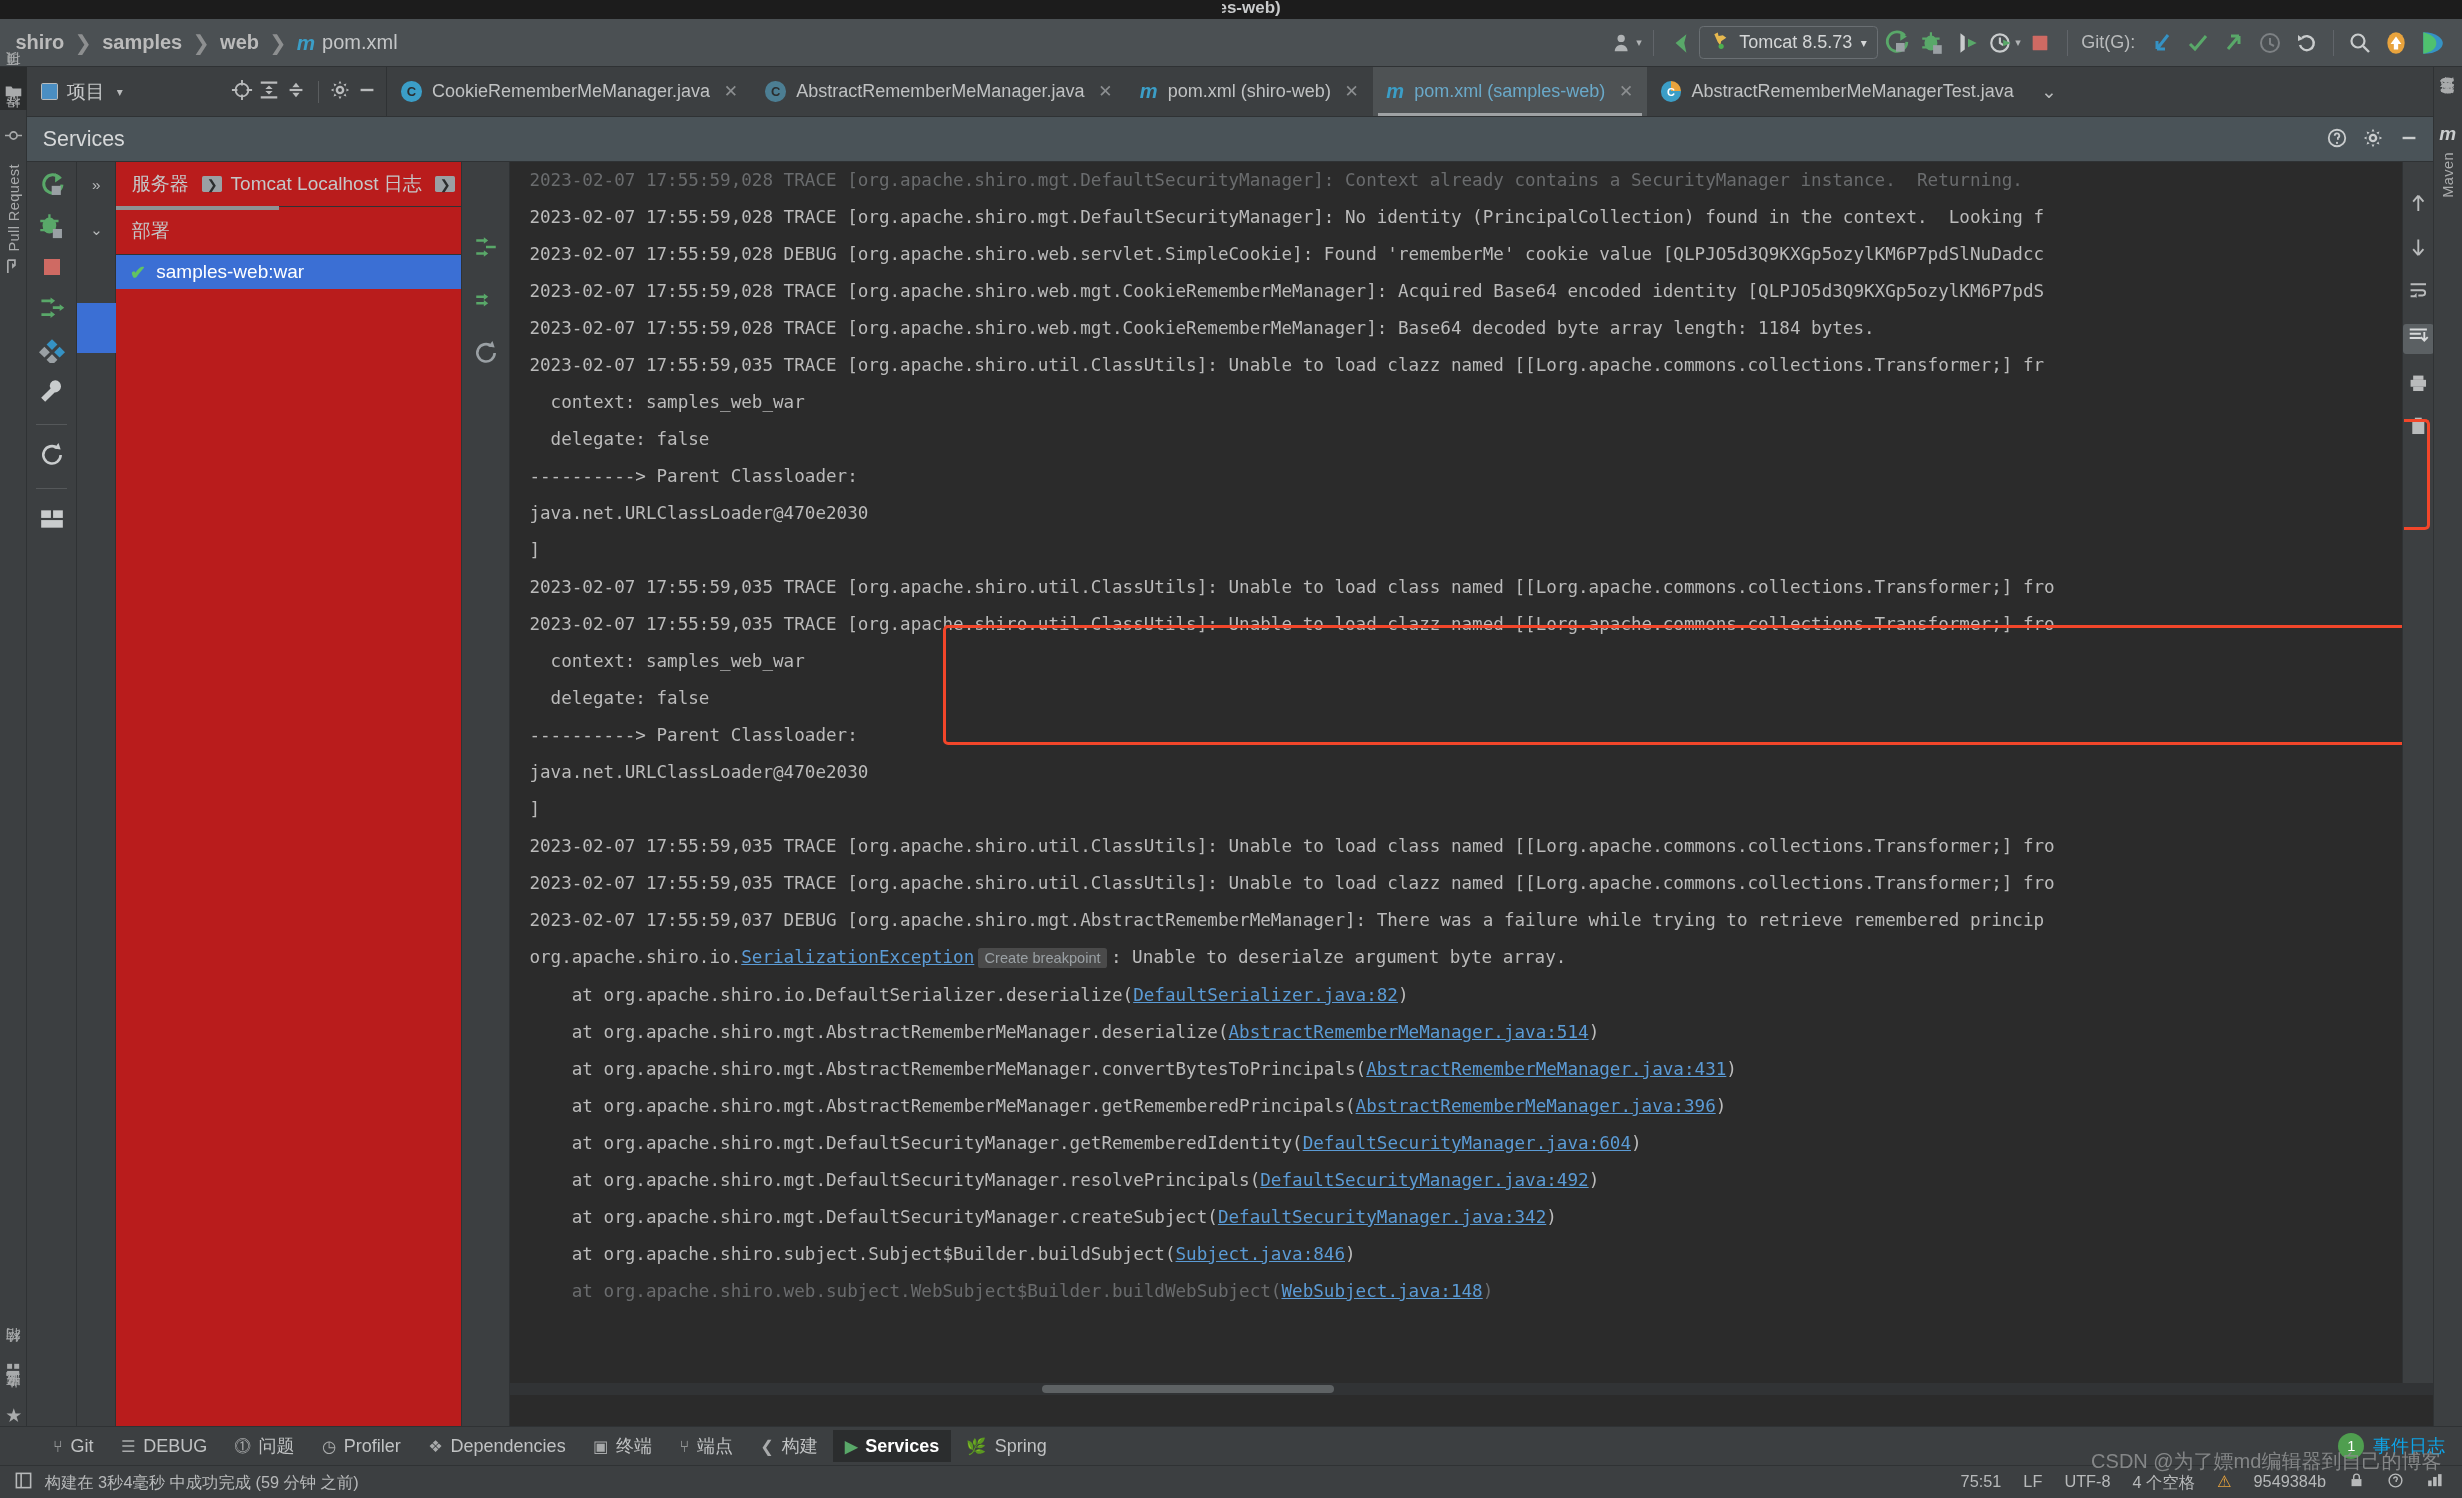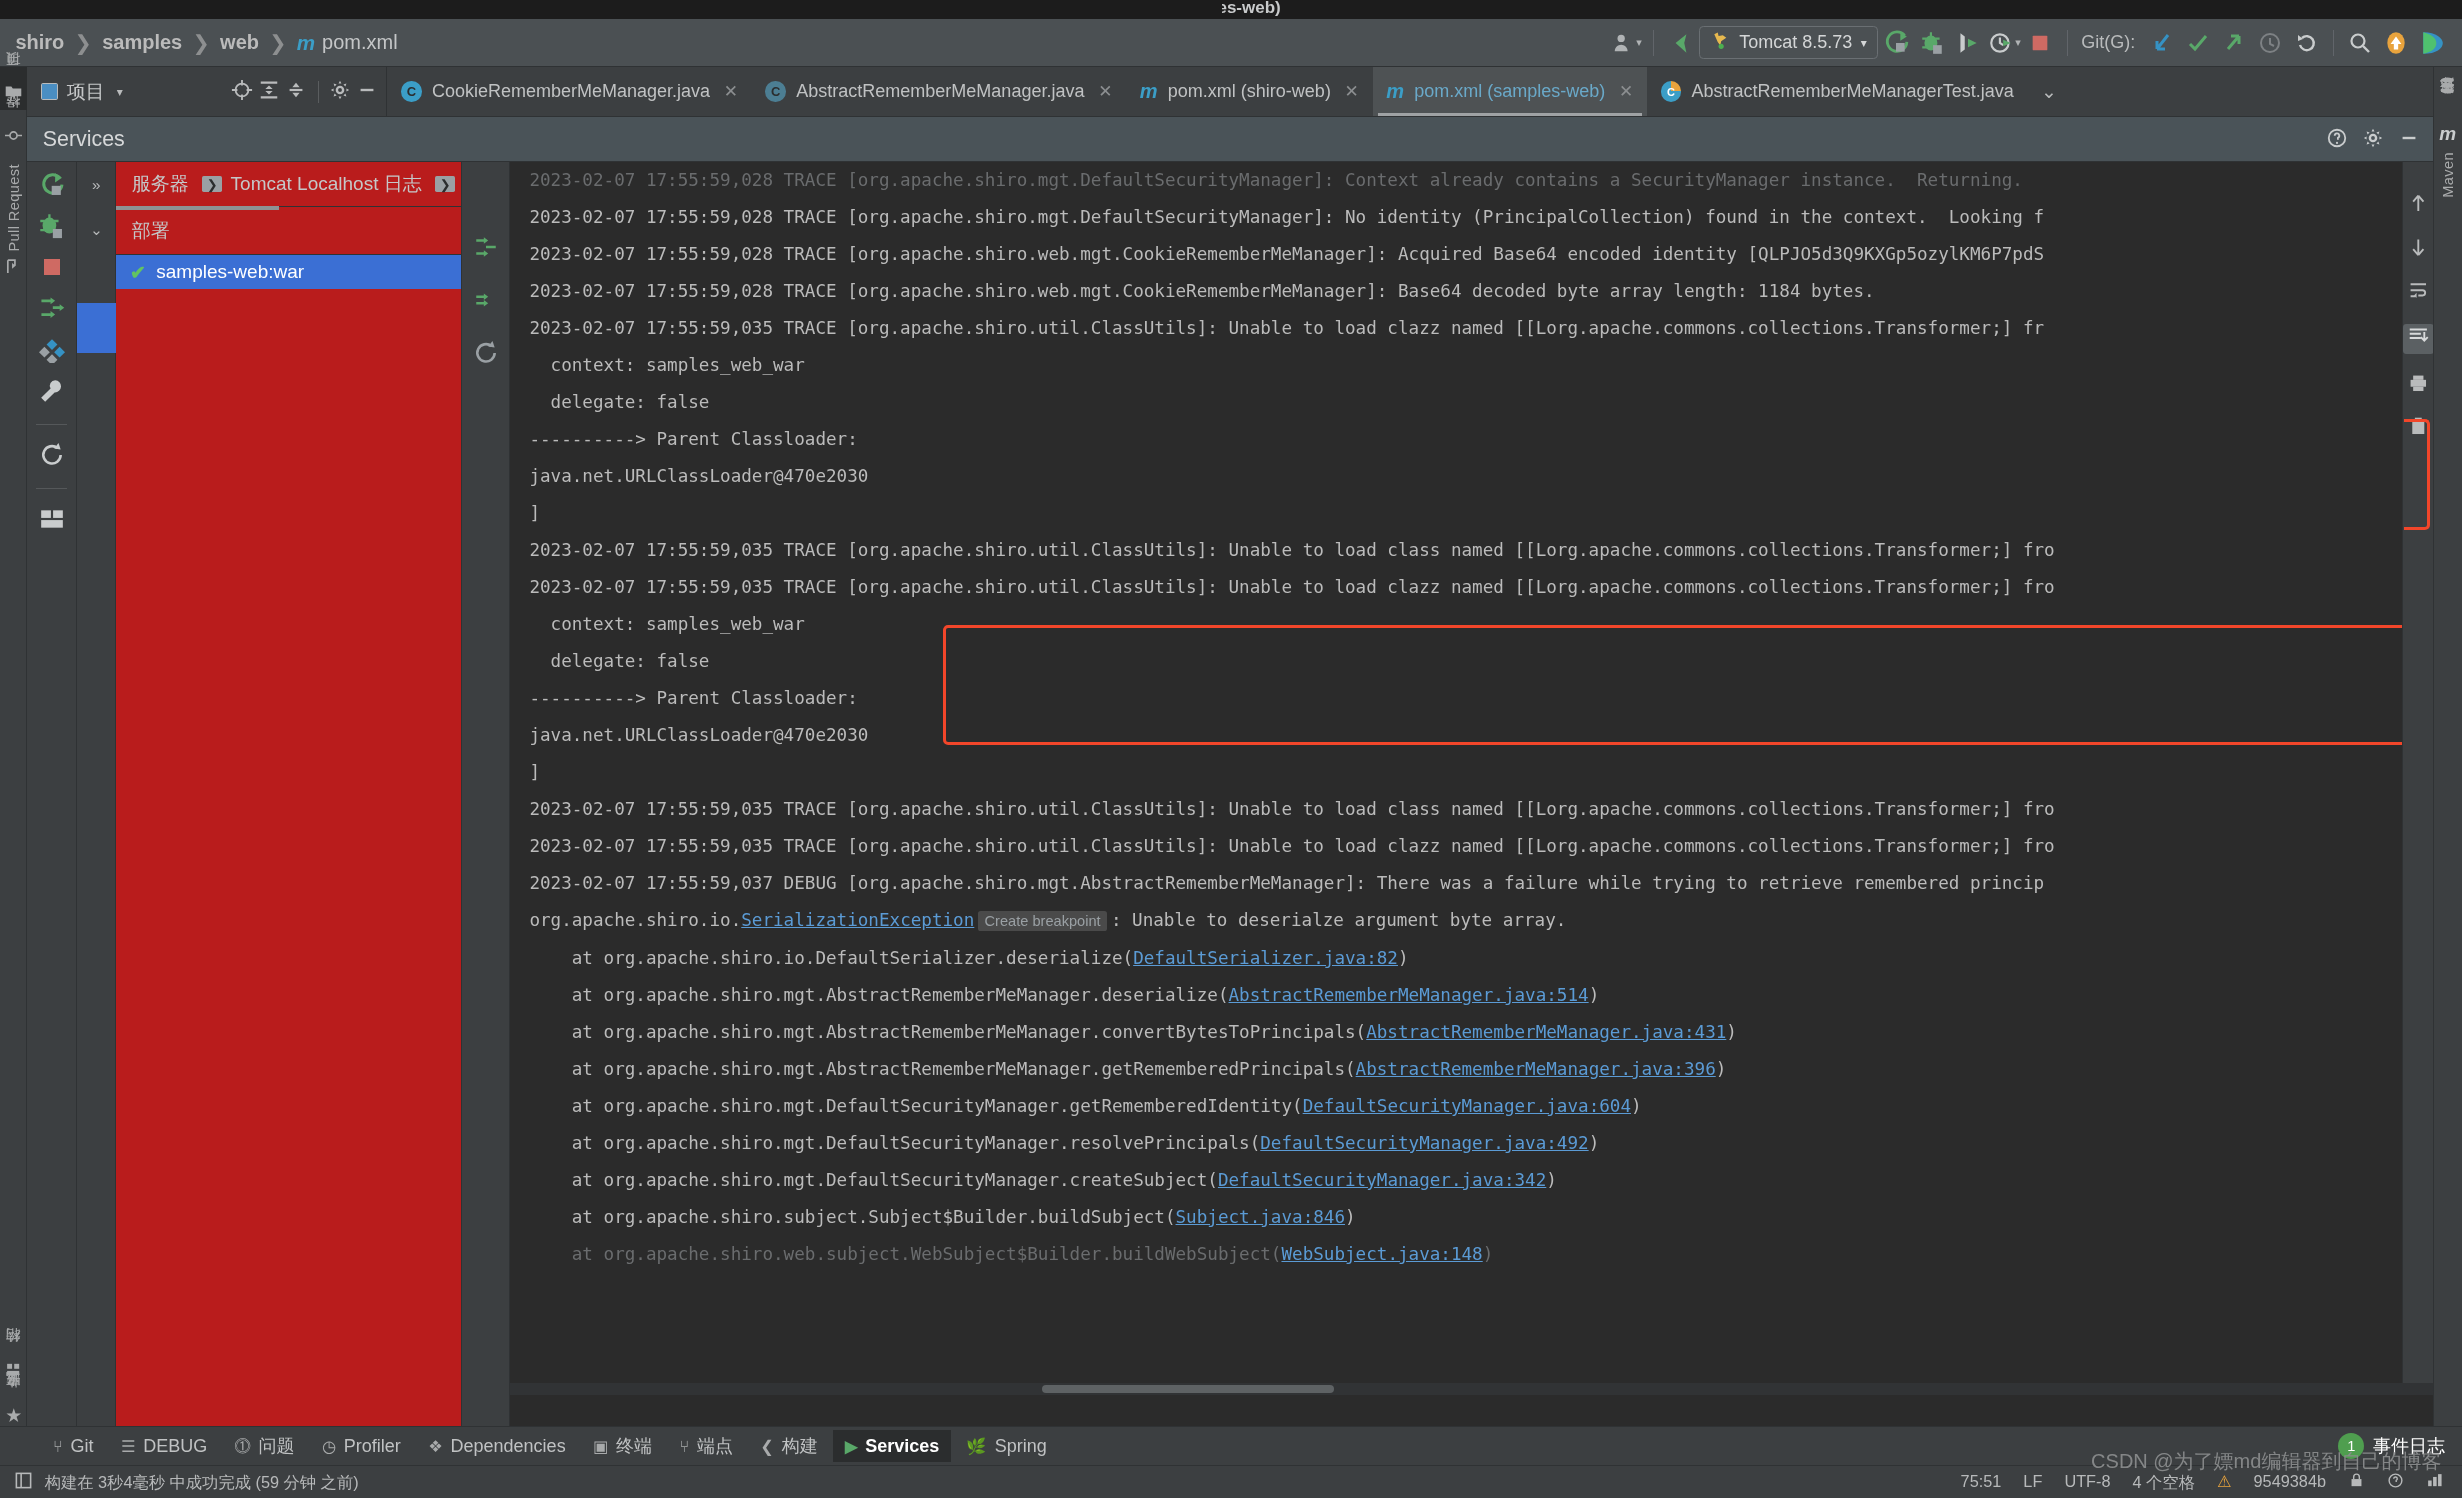--- a/index.html
+++ b/index.html
@@ -583,20 +583,21 @@
               <path d="M20 12 A8 8 0 1 1 17 5.6" stroke="#9aa0a4" stroke-width="2.4" fill="none"></path>
               <path d="M18 1 l2 6 -6 -1z" fill="#9aa0a4"></path>
             </svg>
         </span>
       </div>
 
       <div class="console">
         <div class="outBody">
           <div class="ln faded">2023-02-07 17:55:59,028 TRACE [org.apache.shiro.mgt.DefaultSecurityManager]: Context already contains a SecurityManager instance.  Returning.</div>
           <div class="ln">2023-02-07 17:55:59,028 TRACE [org.apache.shiro.mgt.DefaultSecurityManager]: No identity (PrincipalCollection) found in the context.  Looking f</div>
+          <div class="ln">2023-02-07 17:55:59,028 DEBUG [org.apache.shiro.web.servlet.SimpleCookie]: Found 'rememberMe' cookie value [QLPJO5d3Q9KXGp5ozylKM6P7pdSlNuDadcc</div>
           <div class="ln">2023-02-07 17:55:59,028 TRACE [org.apache.shiro.web.mgt.CookieRememberMeManager]: Acquired Base64 encoded identity [QLPJO5d3Q9KXGp5ozylKM6P7pdS</div>
           <div class="ln">2023-02-07 17:55:59,028 TRACE [org.apache.shiro.web.mgt.CookieRememberMeManager]: Base64 decoded byte array length: 1184 bytes.</div>
           <div class="ln">2023-02-07 17:55:59,035 TRACE [org.apache.shiro.util.ClassUtils]: Unable to load clazz named [[Lorg.apache.commons.collections.Transformer;] fr</div>
           <div class="ln">  context: samples_web_war</div>
           <div class="ln">  delegate: false</div>
           <div class="ln">----------&gt; Parent Classloader:</div>
           <div class="ln">java.net.URLClassLoader@470e2030</div>
           <div class="ln">]</div>
           <div class="ln">2023-02-07 17:55:59,035 TRACE [org.apache.shiro.util.ClassUtils]: Unable to load class named [[Lorg.apache.commons.collections.Transformer;] fro</div>
           <div class="ln">2023-02-07 17:55:59,035 TRACE [org.apache.shiro.util.ClassUtils]: Unable to load clazz named [[Lorg.apache.commons.collections.Transformer;] fro</div>
@@ -706,21 +707,21 @@
     <div class="bt act">
       <span class="g" style="color:#59a869">▶</span>
       <span>Services</span>
     </div>
     <div class="bt">
       <span class="g">🌿</span>
       <span>Spring</span>
     </div>
     <div class="bt-right">
       <span class="badge">1</span>
-      <span style="color:#ffffff;font-size:18px;">事件日志</span>
+      <span style="color:#0ea5e9;font-size:18px;">事件日志</span>
     </div>
   </div>
 
   <div class="statusbar">
     <span>
       <svg width="19" height="19" viewBox="0 0 24 24">
           <rect x="3" y="3" width="18" height="18" stroke="#b7b9ba" stroke-width="2" fill="none"></rect>
           <path d="M9 3v18" stroke="#b7b9ba" stroke-width="2"></path>
         </svg>
     </span>

